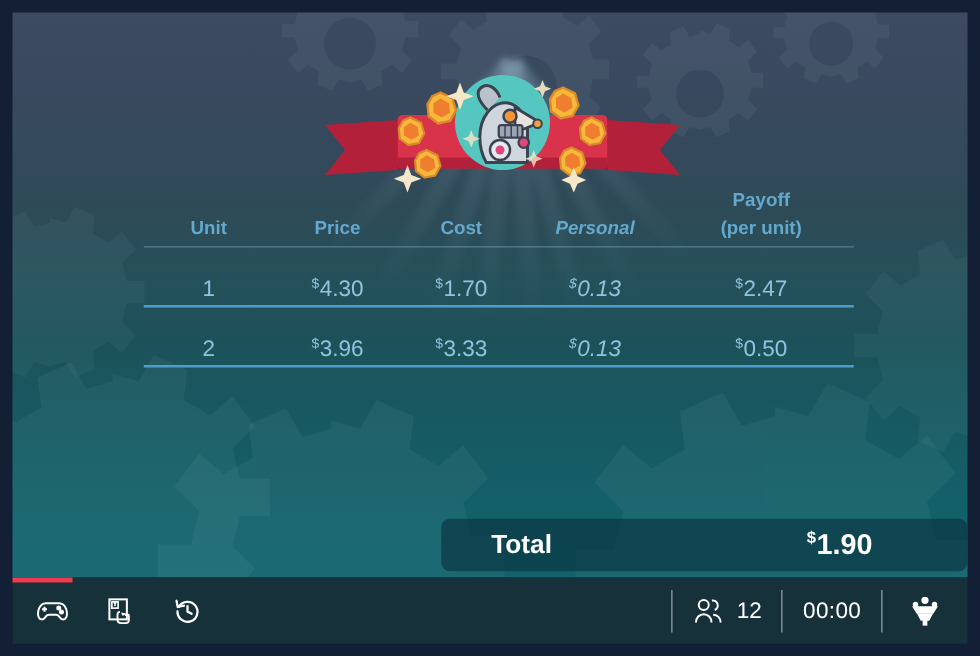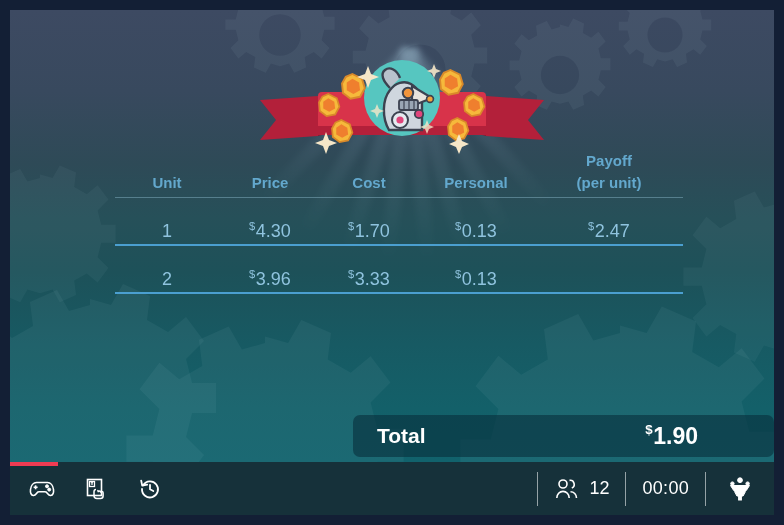--- a/index.html
+++ b/index.html
@@ -103,21 +103,21 @@
   .t-data .cell {
     color: #8fc3de;
     font-size: 18px;
     line-height: 1.1;
     font-weight: normal;
   }
   .cell { text-align: center; }
   .c-unit   { width: 104px; }
   .c-price  { width: 102px; }
   .c-cost   { width: 96px;  }
-  .c-nuis   { width: 118px; }
+  .c-nuis   { width: 118px; font-style: italic; }
   .c-payoff { width: 148px; }
   .cur { font-size: .62em; vertical-align: .62em; margin-right: .5px; }
 
   
   #nuisance {
     position: absolute;
     left: 105px; top: 300px;
     width: 568px;
     display: flex;
     align-items: baseline;
@@ -139,21 +139,21 @@
     position: absolute;
     left: 343px; top: 405px;
     width: 421px; height: 42px;
     background: rgba(8,48,62,.62);
     border-radius: 7px;
     display: flex;
     align-items: center;
   }
   #total-bar .tb-label {
     color: #ffffff; font-size: 21px; font-weight: bold;
-    margin-left: 24px;
+    margin-left: 40px;
   }
   #total-bar .tb-value {
     color: #ffffff; font-size: 23px; font-weight: bold;
     margin-left: auto; margin-right: 76px;
   }
   #total-bar .tb-value .cur { font-size: .58em; vertical-align: .72em; }
 
   
   #toolbar {
     position: absolute;
@@ -322,20 +322,21 @@
         <div class="cell c-cost"><span class="cur">$</span><span>1.70</span></div>
         <div class="cell c-nuis"><span class="cur">$</span><span>0.13</span></div>
         <div class="cell c-payoff"><span class="cur">$</span><span>2.47</span></div>
       </div>
 
       <div class="t-row t-data">
         <div class="cell c-unit">2</div>
         <div class="cell c-price"><span class="cur">$</span><span>3.96</span></div>
         <div class="cell c-cost"><span class="cur">$</span><span>3.33</span></div>
         <div class="cell c-nuis"><span class="cur">$</span><span>0.13</span></div>
+        <div class="cell c-payoff"><span class="cur">$</span><span>0.50</span></div>
       </div>
     </div>
 
 
     <div id="total-bar">
       <span class="tb-label">Total</span>
       <span class="tb-value"><span class="cur">$</span><span>1.90</span></span>
     </div>
   </div>
 

